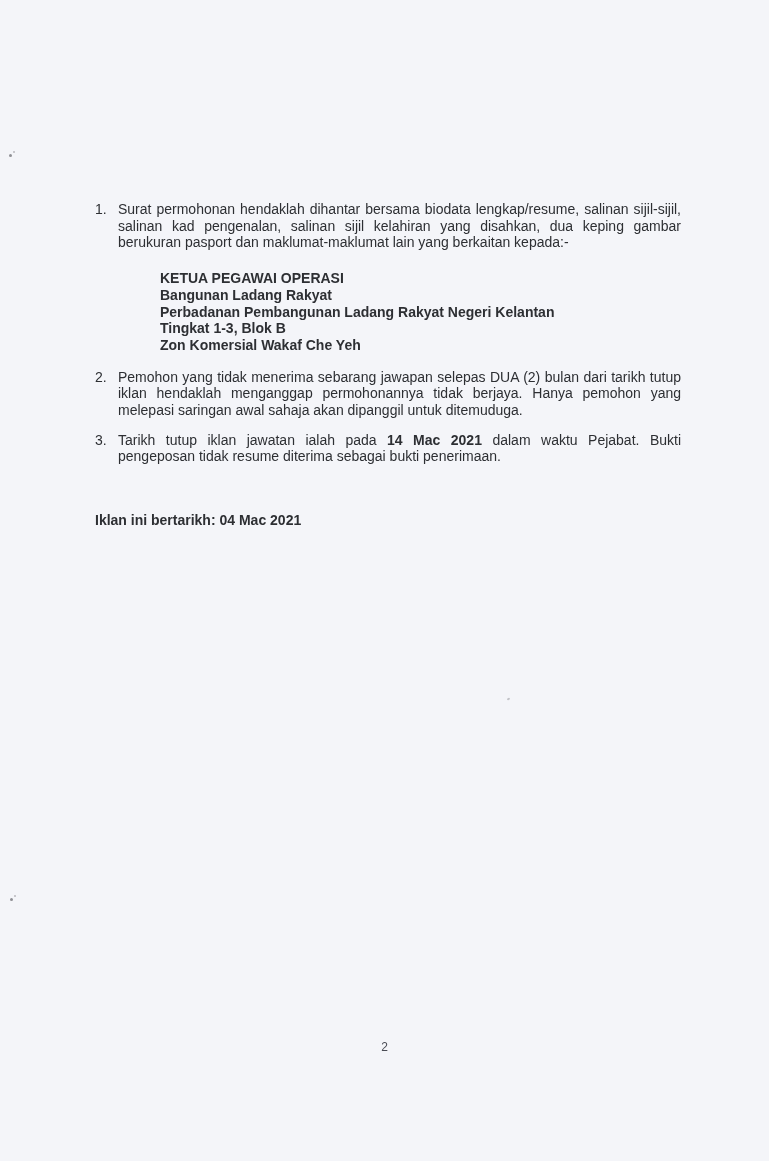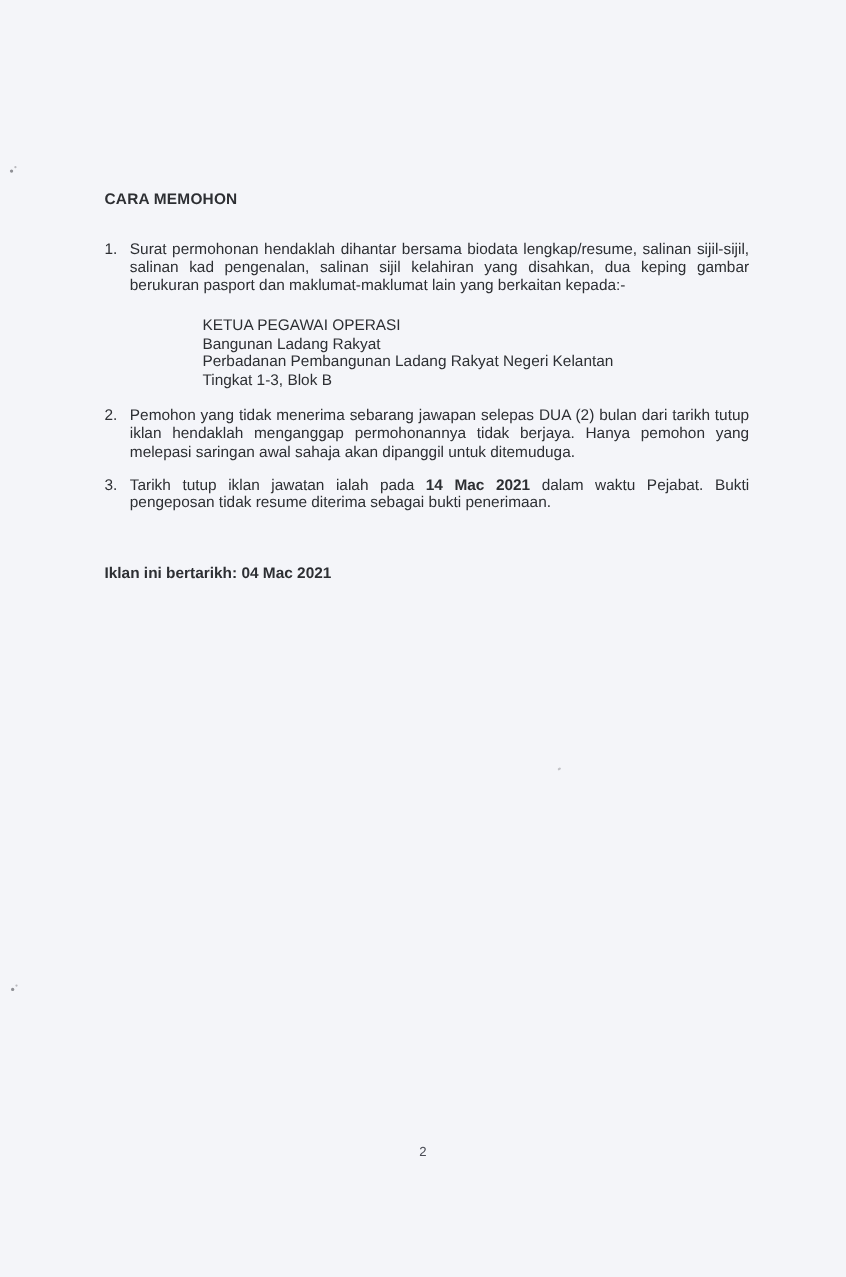--- a/index.html
+++ b/index.html
@@ -37,22 +37,22 @@
     flex-shrink: 0;
   }
   .item-text {
     flex: 1;
     text-align: justify;
     text-align-last: left;
   }
   .bold { font-weight: bold; }
   .address-block {
     margin-top: 19px;
-    margin-left: 89px;
-    font-weight: normal;
+    margin-left: 65px;
+    font-weight: bold;
   }
   .dated-line {
     margin-top: 47px;
     font-weight: bold;
     text-align: left;
     padding-right: 4px;
   }
   .page-number {
     position: absolute;
     left: 0; top: 1040px;
@@ -70,32 +70,32 @@
   .speck-1b{ left: 13px; top: 151px; width: 2px; height: 2px; opacity: .6; }
   .speck-2 { left: 10px; top: 898px; width: 3px; height: 3px; }
   .speck-2b{ left: 14px; top: 895px; width: 2px; height: 2px; opacity: .6; }
   .speck-3 { left: 507px; top: 698px; width: 3px; height: 2px; opacity: .5; border-radius: 1px; transform: rotate(-35deg); }
 </style>
 </head>
 <body>
 
 <div class="page">
 
-  <div class="heading">CARA MEMOHON</div>
 
   <div class="list-item item-1">
     <div class="item-num">1.</div>
     <div class="item-text">Surat permohonan hendaklah dihantar bersama biodata lengkap/resume, salinan sijil-sijil, salinan kad pengenalan, salinan sijil kelahiran yang disahkan, dua keping gambar berukuran pasport dan maklumat-maklumat lain yang berkaitan kepada:-</div>
   </div>
 
   <div class="address-block">
     <div>KETUA PEGAWAI OPERASI</div>
     <div>Bangunan Ladang Rakyat</div>
     <div>Perbadanan Pembangunan Ladang Rakyat Negeri Kelantan</div>
     <div>Tingkat 1-3, Blok B</div>
+    <div>Zon Komersial Wakaf Che Yeh</div>
   </div>
 
   <div class="list-item item-2">
     <div class="item-num">2.</div>
     <div class="item-text">Pemohon yang tidak menerima sebarang jawapan selepas DUA (2) bulan dari tarikh tutup iklan hendaklah menganggap permohonannya tidak berjaya. Hanya pemohon yang melepasi saringan awal sahaja akan dipanggil untuk ditemuduga.</div>
   </div>
 
   <div class="list-item item-3">
     <div class="item-num">3.</div>
     <div class="item-text">

